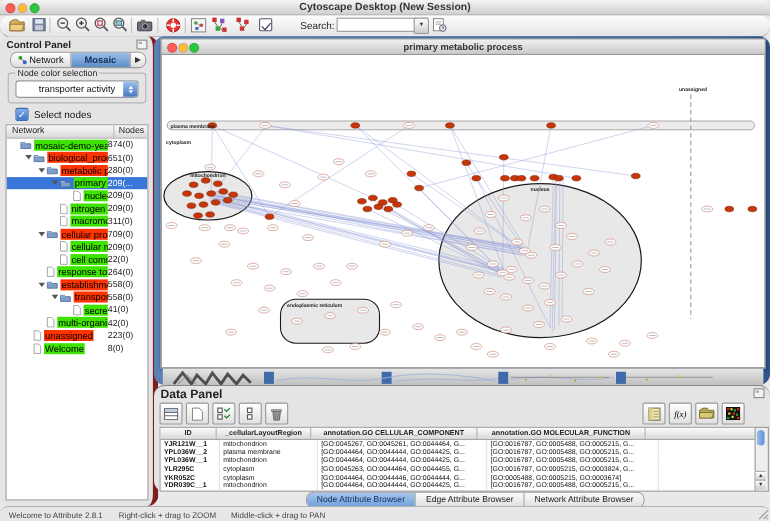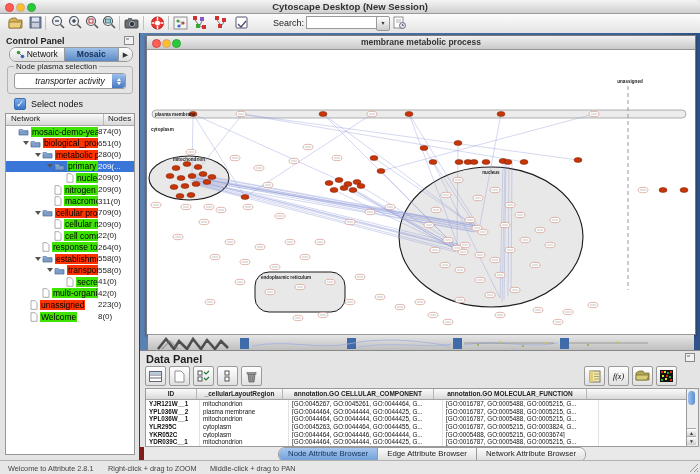--- a/index.html
+++ b/index.html
@@ -1,19 +1,19 @@
 <!DOCTYPE html>
 <html><head>
 <meta charset="utf-8">
 <style>
   html,body{margin:0;padding:0;}
   body{width:700px;height:474px;position:relative;overflow:hidden;
        font-family:"Liberation Sans","DejaVu Sans",sans-serif;background:#e9e9e9;
        -webkit-font-smoothing:antialiased;}
-  .abs{position:absolute;}
+  .abs{position:absolute;border-radius:10px;}
   
   #titlebar{left:0;top:0;width:700px;height:13px;
     background:linear-gradient(#f5f5f5,#cfcfcf);border-bottom:1px solid #9a9a9a;
     border-radius:6px 6px 0 0;}
   #titlebar .tl{position:absolute;top:3px;width:7px;height:7px;border-radius:50%;}
   #app-title{position:absolute;left:0;right:0;top:1px;text-align:center;
     font-size:9.5px;font-weight:bold;color:#333;}
   #toolbar{left:0;top:14px;width:700px;height:19px;
     background:linear-gradient(#fcfcfc,#e4e4e4);border-bottom:1px solid #a8a8a8;}
   .tbtn{position:absolute;top:1px;width:17px;height:16px;}
@@ -37,21 +37,21 @@
     display:flex;align-items:center;justify-content:center;gap:2px;}
   .cpseg.sel{background:linear-gradient(#9dbfe8,#5d8cc8);font-weight:bold;color:#10325c;}
   .cparrow{width:13px;flex:none;font-size:7px;line-height:13px;text-align:center;
     background:linear-gradient(#fff,#ddd);color:#333;}
   #groupbox{position:absolute;left:7px;top:33px;width:124px;height:26px;
     border:1px solid #b5b5b5;border-radius:3px;}
   #groupbox-label{position:absolute;left:6px;top:-5px;background:#e4e4e4;
     font-size:8px;color:#222;padding:0 2px;}
   #combo{position:absolute;left:6px;top:6px;width:110px;height:14px;background:#fff;
     border:1px solid #9a9a9a;border-radius:3px;font-size:8.5px;color:#111;
-    text-align:center;line-height:14px;font-style:italic;}
+    text-align:center;line-height:14px;}
   #combo-stepper{position:absolute;right:0;top:0;width:13px;height:14px;border-radius:0 3px 3px 0;
     background:linear-gradient(#9cc0ee,#4878c0);display:flex;flex-direction:column;
     align-items:center;justify-content:center;gap:1px;}
   #combo-stepper i{width:0;height:0;border-left:2.5px solid transparent;border-right:2.5px solid transparent;}
   #combo-stepper .up{border-bottom:3px solid #fff;}
   #combo-stepper .dn{border-top:3px solid #fff;}
   #select-nodes-row{position:absolute;left:14px;top:65px;display:flex;align-items:center;gap:5px;}
   #select-nodes-cb{width:10px;height:10px;border-radius:2px;border:1px solid #3a6fb0;
     background:linear-gradient(#7fb0ea,#3a74c8);color:#fff;font-size:9px;line-height:10px;
     text-align:center;font-weight:bold;}
@@ -253,21 +253,21 @@
           <line x1="2.5" y1="2.5" x2="6.5" y2="6.5" stroke="#555" stroke-width=".8"></line>
         </svg>
       <span>Network</span>
     </div>
     <div class="cpseg sel">
       <span>Mosaic</span>
     </div>
     <div class="cparrow">▶</div>
   </div>
   <div id="groupbox">
-    <div id="groupbox-label">Node plasma selection</div>
+    <div id="groupbox-label">Node color selection</div>
     <div id="combo">
       <span>transporter activity</span>
       <div id="combo-stepper">
           <i class="up"></i>
           <i class="dn"></i>
         </div>
     </div>
   </div>
   <div id="select-nodes-row">
     <div id="select-nodes-cb">✓</div>
@@ -488,21 +488,21 @@
       </div>
   </div>
 </div>
 
 <div class="abs" id="desktop">
   <div id="net-window">
     <div id="net-titlebar">
       <div class="tl" style="left:5px;background:#ff5f57;border:1px solid #d44;"></div>
       <div class="tl" style="left:15px;background:#febc2e;border:1px solid #ca8;"></div>
       <div class="tl" style="left:25px;background:#28c840;border:1px solid #3a3;"></div>
-      <div id="net-title">membrane metabolic process</div>
+      <div id="net-title">primary metabolic process</div>
     </div>
     <div id="net-canvas">
       <svg id="net-svg" width="544" height="282" viewBox="0 0 544 282">
           <rect x="4" y="60" width="534" height="8" rx="4" fill="#ececec" stroke="#909090" stroke-width="0.7"></rect>
           <ellipse cx="41" cy="128" rx="40" ry="22" fill="#e8e8e8" stroke="#1a1a1a" stroke-width="1.1"></ellipse>
           <ellipse cx="343" cy="187" rx="92" ry="70" fill="#e8e8e8" stroke="#1a1a1a" stroke-width="1.1"></ellipse>
           <rect x="107" y="222" width="90" height="40" rx="14" fill="#e8e8e8" stroke="#1a1a1a" stroke-width="1"></rect>
           <line x1="480" y1="36" x2="480" y2="240" stroke="#999" stroke-width="1" stroke-dasharray="4 3"></line>
           <line x1="44" y1="124" x2="326" y2="176" stroke="#8f9bd8" stroke-width="0.55" opacity="0.7"></line>
           <line x1="46" y1="126" x2="328" y2="178" stroke="#8f9bd8" stroke-width="0.55" opacity="0.7"></line>

